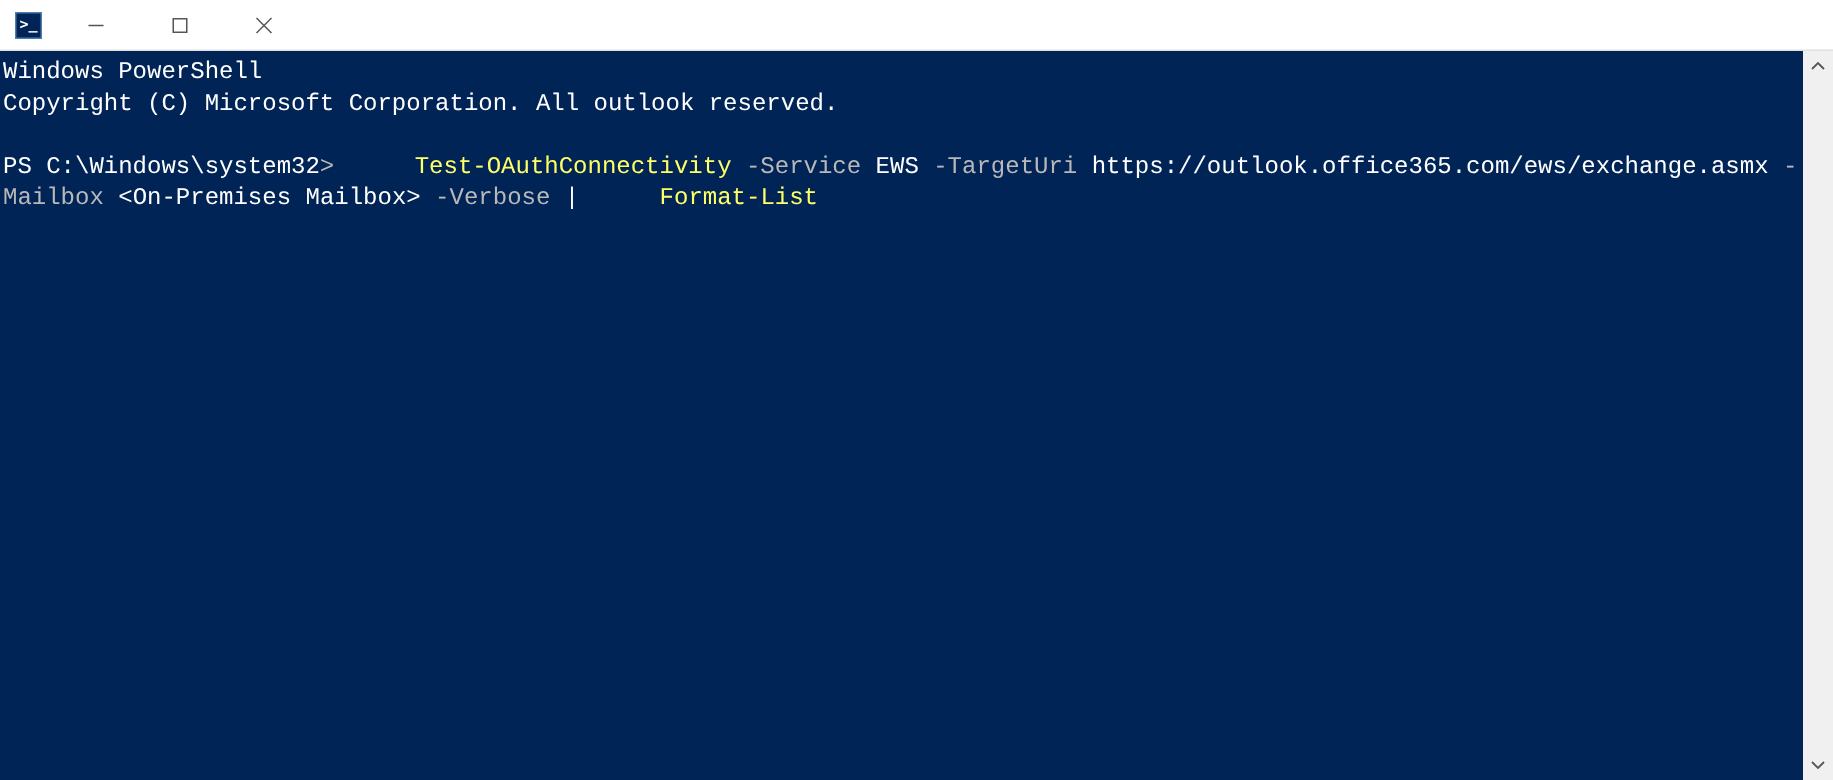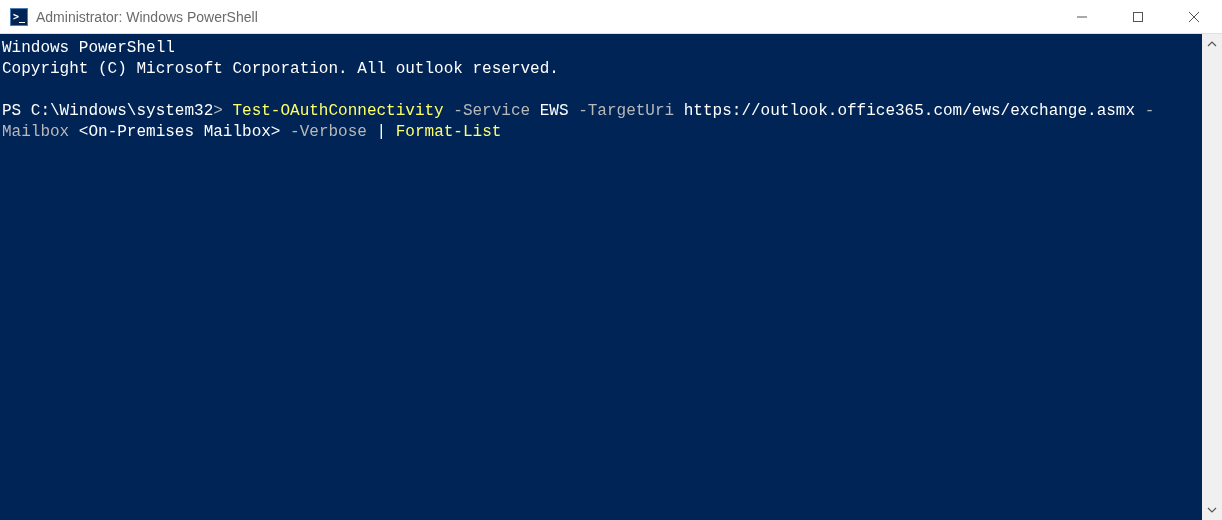--- a/index.html
+++ b/index.html
@@ -99,30 +99,29 @@
       color: #555;
       font-size: 10px;
       background: #f0f0f0;
     }
     .scroll-track {
       flex: 1;
       background: #f0f0f0;
     }
     .c-white  { color: #ffffff; }
     .c-gray   { color: #b8b8b8; }
-    .c-yellow { color: #ffff66; }
+    .c-yellow { color: #ffff66; margin-left: 44px; }
   </style>
 </head>
 <body>
 
 <div class="titlebar">
   <span class="ps-icon">
     <span class="ps-icon-inner">&gt;_</span>
   </span>
-  <span class="title-text">Administrator: Windows PowerShell</span>
   <div class="win-controls">
     <div class="win-btn">
       <svg width="12" height="12" viewBox="0 0 12 12">
           <line x1="1" y1="6" x2="11" y2="6" stroke="#555" stroke-width="1"></line>
         </svg>
     </div>
     <div class="win-btn">
       <svg width="12" height="12" viewBox="0 0 12 12">
           <rect x="1.5" y="1.5" width="9" height="9" fill="none" stroke="#555" stroke-width="1"></rect>
         </svg>

